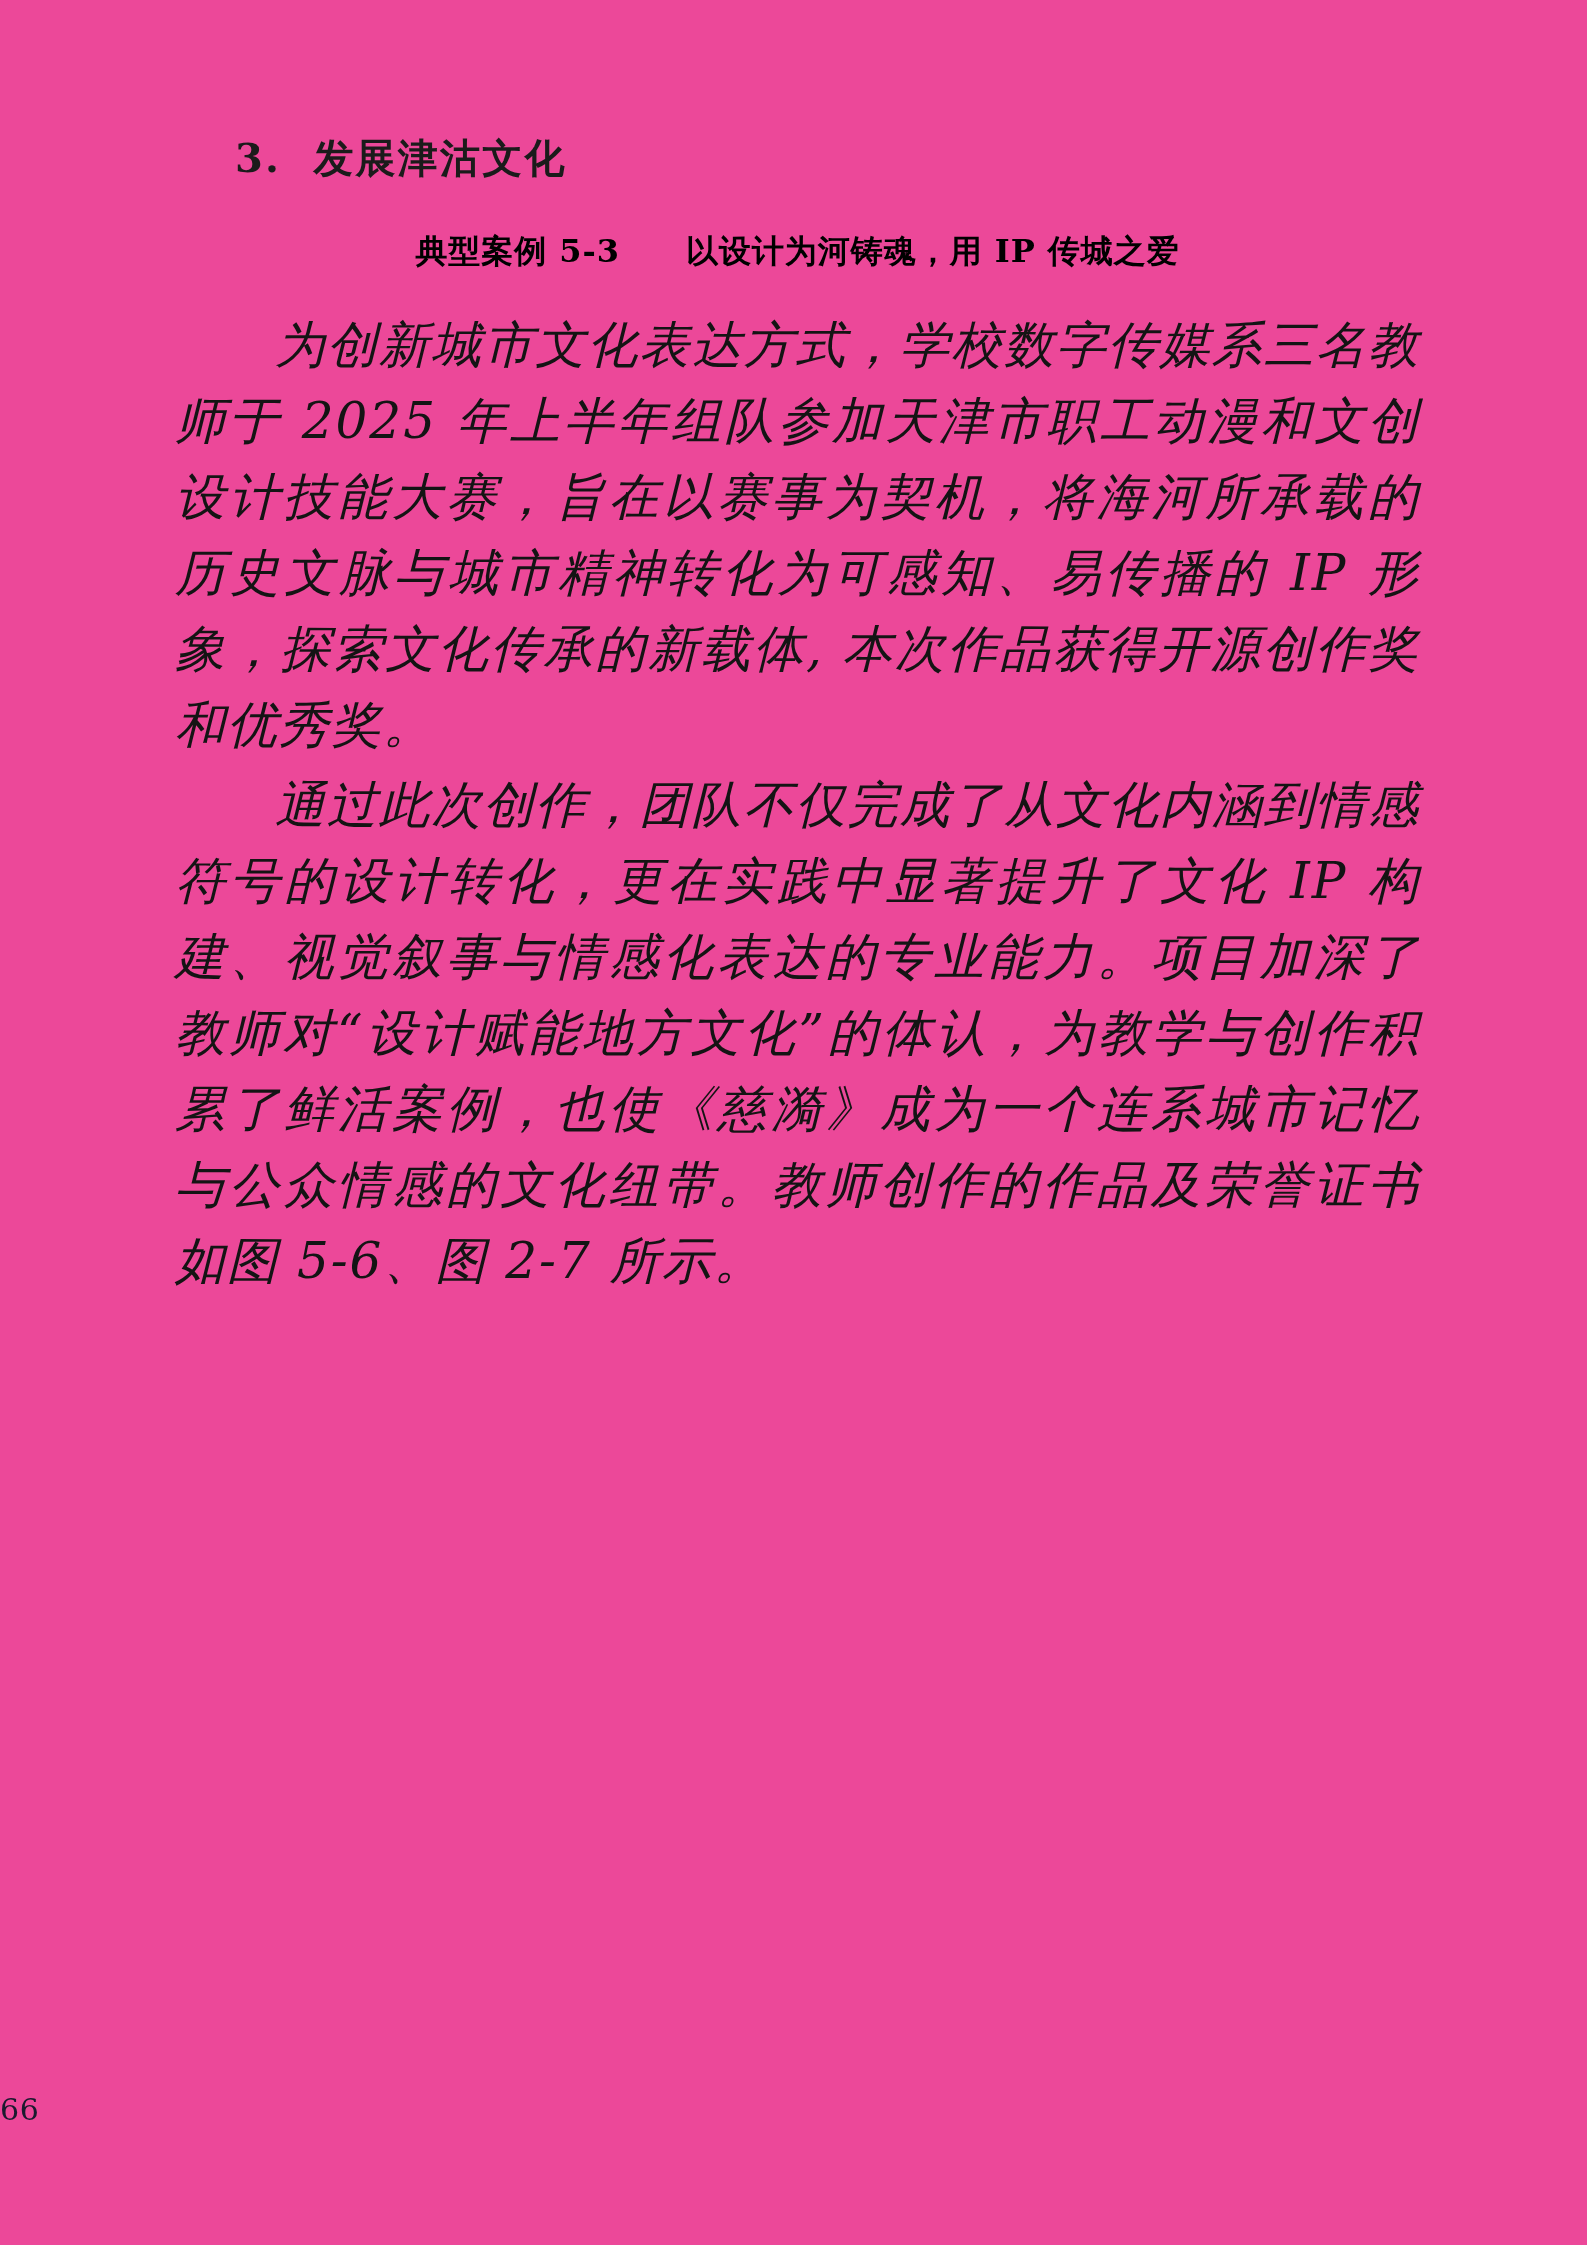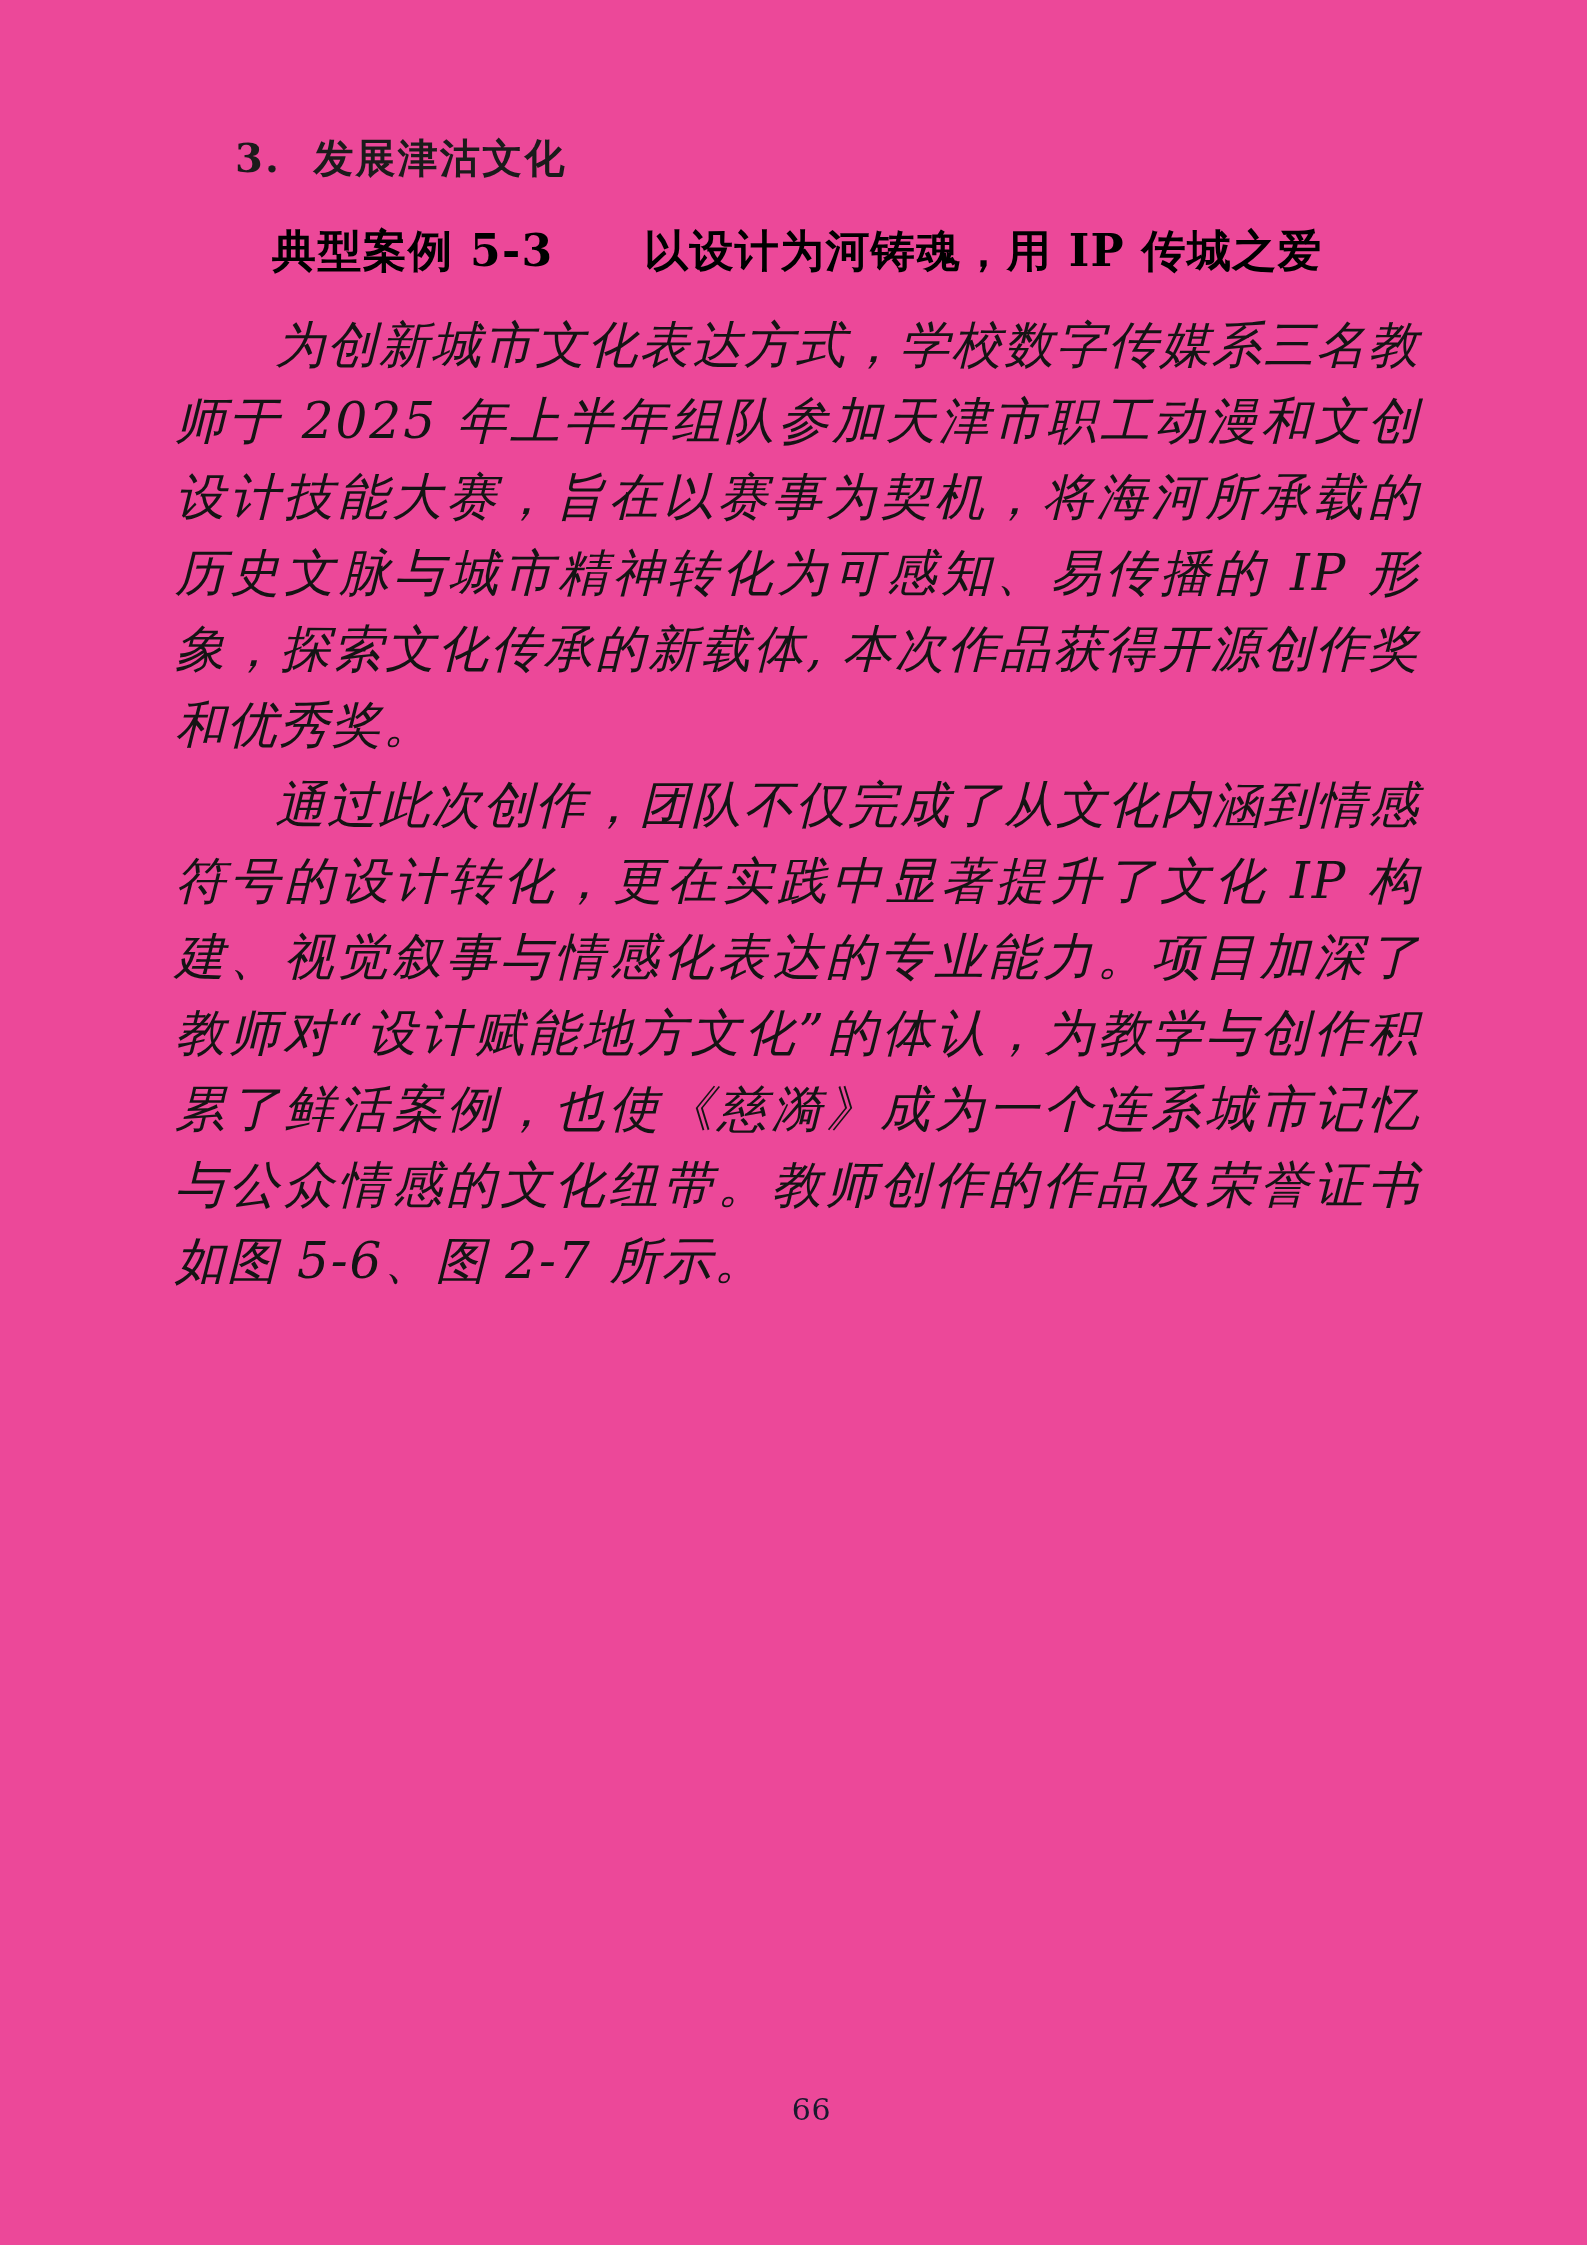--- a/index.html
+++ b/index.html
@@ -51,21 +51,21 @@
     text-indent: 2em;
     color: #121212;
     margin: 0 0 6px 0;
     word-break: break-all;
   }
 
   
   .case-title {
     font-family: "DejaVu Serif", "Liberation Serif", serif;
     font-weight: bold;
-    font-size: 44px;
+    font-size: 32px;
     line-height: 76px;
     letter-spacing: 0.03em;
     text-align: center;
     color: #000000;
     margin: 26px 0 18px 0;
     white-space: pre;
   }
 
   
   .kai-para {
@@ -81,26 +81,24 @@
     margin: 0 0 4px 0;
     word-break: break-all;
   }
 
   
   .page-number {
     position: absolute;
     left: 0;
     right: 0;
     top: 2092px;
-    text-align: center;
     font-family: "DejaVu Serif", "Liberation Serif", serif;
     font-size: 30px;
     letter-spacing: 0.02em;
     color: #1a1a2e;
-    padding-left: 36px;
   }
 </style>
 </head>
 <body>
 
 <div class="page">
 
   <div class="content">
 
     <h2 class="section-heading">3.  发展津沽文化</h2>

